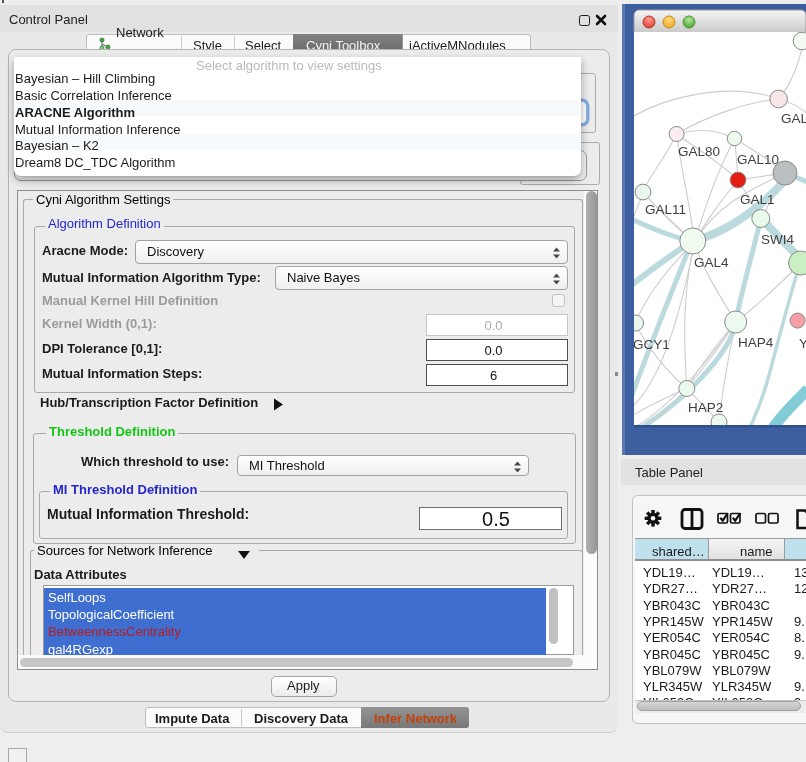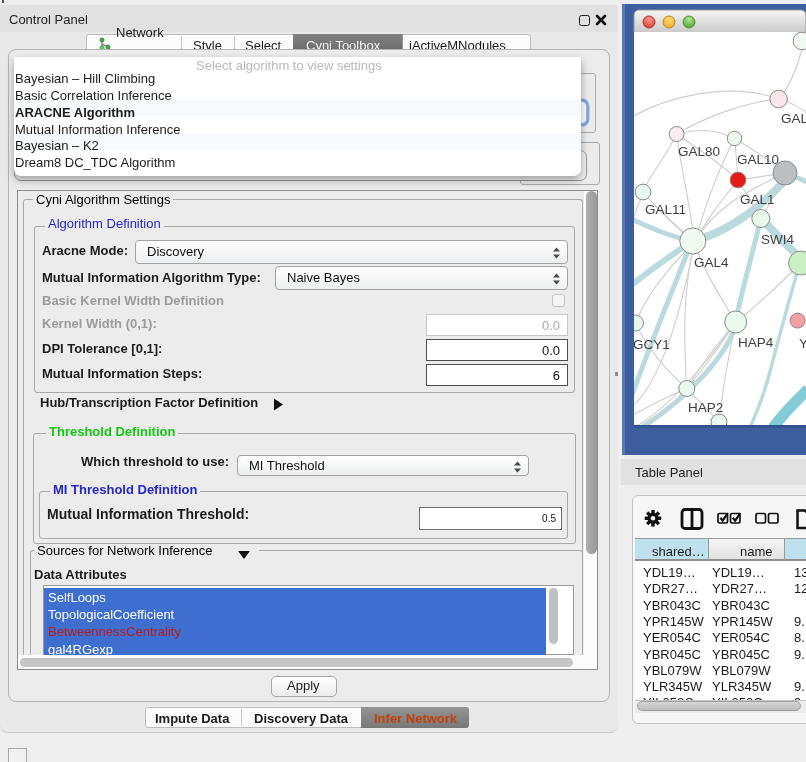--- a/index.html
+++ b/index.html
@@ -3,21 +3,21 @@
 html,body{margin:0;padding:0}
 body{width:806px;height:762px;position:relative;background:#eeeeee;font-family:"Liberation Sans",sans-serif;overflow:hidden}
 .a{position:absolute}
 .t{position:absolute;font-size:13px;line-height:13px;color:#1b1b1b;white-space:nowrap}
 .b{font-weight:bold}
 .blue{color:#2525cd}
 .green{color:#14c614}
 .gray{color:#9b9b9b}
 .combo{position:absolute;border:1px solid #a2a2a2;border-radius:4px;background:linear-gradient(#ffffff,#eeeff0);box-shadow:inset 0 1px 0 #fff}
 .combo .ct{position:absolute;left:11px;top:4px;font-size:13px;line-height:13px;color:#111;white-space:nowrap}
-.field{position:absolute;background:#fff;font-size:13px;line-height:13px;text-align:right;color:#111}
+.field{position:absolute;background:#fff;font-size:13px;line-height:13px;text-align:center;color:#111}
 .gbox{position:absolute;border:1px solid #a9a9a9;border-radius:3px}
 .glab{position:absolute;background:#ececec;padding:0 3px;font-size:13px;line-height:13px;font-weight:bold;white-space:nowrap}
 </style></head>
 <body>
 
 <div class="a" style="left:2px;top:0;width:2px;height:3px;background:#555"></div>
 
 <div class="a" style="left:0;top:5px;width:618px;height:727px;background:#e9e9e9;border-radius:0 0 8px 8px;border-bottom:1px solid #cbcbcb"></div>
 <div class="a" style="left:0;top:5px;width:618px;height:27px;background:#e1e1e1"></div>
 <div class="t" style="left:9px;top:13px;color:#222">Control Panel</div>
@@ -70,21 +70,21 @@
   </div>
 
 <div class="t b" style="left:42px;top:271px">Mutual Information Algorithm Type:</div>
 <div class="combo" style="left:275px;top:266px;width:291px;height:22px">
     <span class="ct">Naive Bayes</span>
 <svg class="a" style="right:6px;top:6px" width="9" height="12" viewBox="0 0 9 12">
       <path d="M4.5 0.5 L8 4.6 H1 Z M4.5 11.5 L1 7.4 H8 Z" fill="#4a4a4a"></path>
     </svg>
   </div>
 
-<div class="t b gray" style="left:42px;top:294px">Basic Kernel Width Definition</div>
+<div class="t b gray" style="left:42px;top:294px">Manual Kernel Hill Definition</div>
 <div class="a" style="left:552px;top:294px;width:13px;height:13px;background:#f5f5f5;border:1px solid #c2c2c2;border-radius:3px;box-sizing:border-box"></div>
 
 <div class="t b gray" style="left:42px;top:317px">Kernel Width (0,1):</div>
 <div class="field" style="left:426px;top:314px;width:142px;height:22px;border:1px solid #c6c6c6;box-sizing:border-box;color:#ababab;padding:4px 7px 0 0">0.0</div>
 
 <div class="t b" style="left:42px;top:342px">DPI Tolerance [0,1]:</div>
 <div class="field" style="left:426px;top:339px;width:142px;height:22px;border:1px solid #4e4e4e;box-sizing:border-box;padding:4px 7px 0 0">0.0</div>
 
 <div class="t b" style="left:42px;top:367px">Mutual Information Steps:</div>
 <div class="field" style="left:426px;top:364px;width:142px;height:22px;border:1px solid #4e4e4e;box-sizing:border-box;padding:4px 7px 0 0">6</div>
@@ -101,21 +101,21 @@
 <div class="combo" style="left:237px;top:455px;width:290px;height:19px">
     <span class="ct" style="top:3px">MI Threshold</span>
 <svg class="a" style="right:6px;top:5px" width="9" height="12" viewBox="0 0 9 12">
       <path d="M4.5 0.5 L8 4.6 H1 Z M4.5 11.5 L1 7.4 H8 Z" fill="#4a4a4a"></path>
     </svg>
   </div>
 
 <div class="gbox" style="left:39px;top:491px;width:527px;height:46px"></div>
 <div class="glab blue" style="left:50px;top:483px;font-weight:bold">MI Threshold Definition</div>
 <div class="t b" style="left:47px;top:507px;font-size:14px;line-height:14px">Mutual Information Threshold:</div>
-<div class="field" style="left:419px;top:507px;width:143px;height:23px;border:1px solid #6e6e6e;box-sizing:border-box;padding:4px 5px 0 16px;font-size:10px;line-height:14px">0.5</div>
+<div class="field" style="left:419px;top:507px;width:143px;height:23px;border:1px solid #6e6e6e;box-sizing:border-box;padding:4px 5px 0 16px;font-size:20px;line-height:14px">0.5</div>
 
 <div class="gbox" style="left:30px;top:550px;width:551px;height:118px;border-bottom:none"></div>
 <div class="glab" style="left:34px;top:544px;font-weight:normal;width:219px">Sources for Network Inference</div>
 <svg class="a" style="left:235px;top:550px" width="18" height="10" viewBox="0 0 15 11">
     <path d="M1 1 L14 1 L7.5 10 Z" fill="#111"></path>
   </svg>
 <div class="t b" style="left:34px;top:568px">Data Attributes</div>
 
 <div class="a" style="left:43px;top:585px;width:531px;height:70px;background:#fff;border:1px solid #9a9a9a;box-sizing:border-box"></div>
 <div class="a" style="left:44px;top:588px;width:502px;height:67px;background:#3e6ed0"></div>

